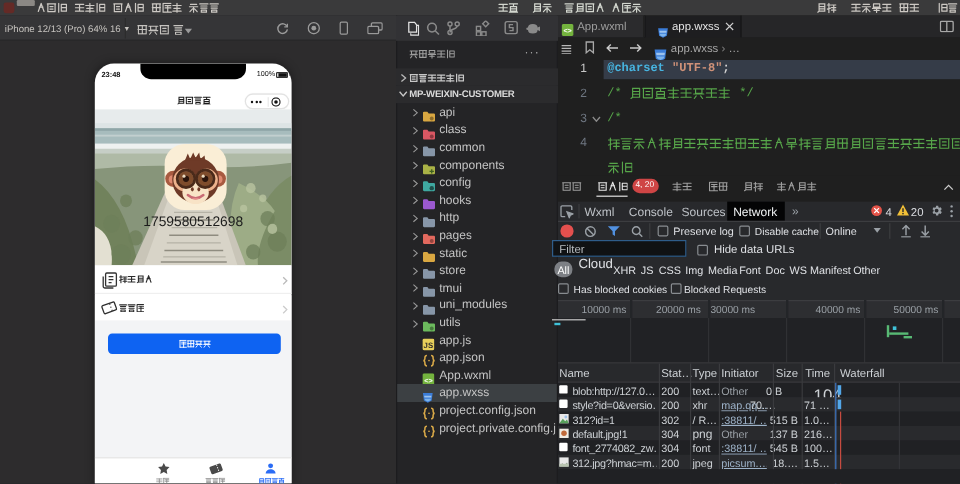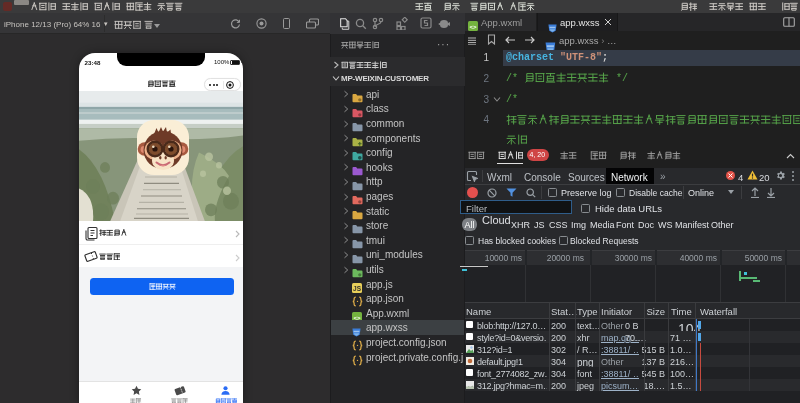--- a/index.html
+++ b/index.html
@@ -282,20 +282,21 @@
 <circle cx="16.3" cy="26.8" r="1.3" fill="#ead9c0"></circle>
         <circle cx="32.3" cy="26.8" r="1.3" fill="#ead9c0"></circle>
 <circle cx="18" cy="29" r="7.3" fill="none" stroke="#4a2a1a" stroke-width="2.4"></circle>
 <circle cx="34" cy="29" r="7.3" fill="none" stroke="#4a2a1a" stroke-width="2.4"></circle>
 <path d="M24.6 28.2h2.8" stroke="#4a2a1a" stroke-width="2"></path>
 <ellipse cx="23.3" cy="37.8" rx="1.2" ry="1.7" fill="#6e3a27"></ellipse>
         <ellipse cx="28.7" cy="37.8" rx="1.2" ry="1.7" fill="#6e3a27"></ellipse>
 <path d="M19.5 42.5q6.5 5.5 13 0" stroke="#c96a74" stroke-width="2" fill="none" stroke-linecap="round"></path>
 <path d="M22.5 45.3q3.5 2.2 7 0z" fill="#e8938f"></path>
 </svg>
+      <div class="abs" style="left:0;top:125.5px;width:164px;text-align:center;font-size:11.5px;color:#1c1c1c">1759580512698</div>
       <div class="abs" style="left:0;top:168px;width:164px;height:24px;background:#fff;border-bottom:0.5px solid #efefef"></div>
       <div class="abs" style="left:0;top:192.5px;width:164px;height:21px;background:#fff"></div>
       <svg class="abs" style="left:5px;top:172.5px" width="14" height="15" viewBox="0 0 14 15" fill="none" stroke="#333" stroke-width="1.1">
         <rect x="4" y="1.5" width="9" height="11" rx="1"></rect>
         <path d="M2 4.5 v8 a1.5 1.5 0 0 0 1.5 1.5 h7"></path>
         <path d="M6.5 4.5h4M6.5 7h4M6.5 9.5h2.5"></path>
       </svg>
       <svg class="abs" style="left:19.5px;top:175.5px" width="28.4" height="7.6" fill="none" stroke="#2b2b2b" stroke-width="1.27" stroke-linecap="round">
         <g transform="translate(0.00 0) scale(0.710)">
           <path d="M1 2.5h3 M2.5 1v9 M1 6.5l3-1 M5 2.5h4.5 M5 5h4.5 M5 7.5h4.5 M7.2 2.5v7"></path>
@@ -927,21 +928,21 @@
     <div class="abs" style="left:465px;top:250px;width:335px;height:15px;background:#2d2e31;border-top:1px solid #3c3d40"></div>
     <div class="abs" style="left:465px;top:265px;width:335px;height:37px;background:#212225"></div>
     <div class="abs" style="left:525px;top:250px;width:2px;height:15px;background:#232528"></div>
     <div class="abs" style="left:525px;top:265px;width:1px;height:37px;background:#303134"></div>
     <div class="abs" style="left:462px;top:253px;width:60px;text-align:right;color:#9aa0a6;font-size:8.5px">10000 ms</div>
     <div class="abs" style="left:590px;top:250px;width:2px;height:15px;background:#232528"></div>
     <div class="abs" style="left:590px;top:265px;width:1px;height:37px;background:#303134"></div>
     <div class="abs" style="left:524px;top:253px;width:60px;text-align:right;color:#9aa0a6;font-size:8.5px">20000 ms</div>
     <div class="abs" style="left:655px;top:250px;width:2px;height:15px;background:#232528"></div>
     <div class="abs" style="left:655px;top:265px;width:1px;height:37px;background:#303134"></div>
-    <div class="abs" style="left:592px;top:253px;width:60px;text-align:right;color:#9aa0a6;font-size:8.5px">30000 ms</div>
+    <div class="abs" style="left:592px;top:253px;width:60px;text-align:left;color:#9aa0a6;font-size:8.5px">30000 ms</div>
     <div class="abs" style="left:720px;top:250px;width:2px;height:15px;background:#232528"></div>
     <div class="abs" style="left:720px;top:265px;width:1px;height:37px;background:#303134"></div>
     <div class="abs" style="left:657px;top:253px;width:60px;text-align:right;color:#9aa0a6;font-size:8.5px">40000 ms</div>
     <div class="abs" style="left:785px;top:250px;width:2px;height:15px;background:#232528"></div>
     <div class="abs" style="left:785px;top:265px;width:1px;height:37px;background:#303134"></div>
     <div class="abs" style="left:722px;top:253px;width:60px;text-align:right;color:#9aa0a6;font-size:8.5px">50000 ms</div>
     <div class="abs" style="left:460px;top:265.5px;width:28px;height:1.5px;background:#c8c8c8"></div>
     <div class="abs" style="left:462px;top:268.5px;width:5px;height:2px;background:#3fc1d8"></div>
     <div class="abs" style="left:739px;top:271px;width:2px;height:10px;background:#58b974"></div>
     <div class="abs" style="left:741px;top:277px;width:16px;height:2px;background:#58b974"></div>
@@ -955,21 +956,21 @@
     <div class="abs" style="left:601px;top:306px;color:#cdd1d5;font-size:9.5px">Initiator</div>
     <div class="abs" style="left:671px;top:306px;color:#cdd1d5;font-size:9.5px">Time</div>
     <div class="abs" style="left:700px;top:306px;color:#cdd1d5;font-size:9.5px">Waterfall</div>
     <div class="abs" style="left:641px;top:306px;width:24px;text-align:right;color:#cdd1d5;font-size:9.5px">Size</div>
     <div class="abs" style="left:465px;top:319px;width:335px;height:12px;background:#202124"></div>
     <div class="abs" style="left:466px;top:321.0px;width:7px;height:7px;background:#fff;border-radius:1px"></div>
     <div class="abs" style="left:477px;top:320.5px;color:#cdd1d5;font-size:9px;letter-spacing:-0.25px;white-space:nowrap;max-width:70px;overflow:hidden">blob:http://127.0…</div>
     <div class="abs" style="left:551px;top:320.5px;color:#cdd1d5;font-size:9px">200</div>
     <div class="abs" style="left:577px;top:320.5px;color:#cdd1d5;font-size:9px">text…</div>
     <div class="abs" style="left:601px;top:320.5px;font-size:9px;color:#9aa0a6;white-space:nowrap;max-width:38px;overflow:hidden">Other</div>
-    <div class="abs" style="left:625px;top:320.5px;width:40px;text-align:left;color:#cdd1d5;font-size:9px">0 B</div>
+    <div class="abs" style="left:625px;top:320.5px;width:40px;text-align:center;color:#cdd1d5;font-size:9px">0 B</div>
     <div class="abs" style="left:678px;top:320.5px;color:#cdd1d5;font-size:14px">104…</div>
     <div class="abs" style="left:465px;top:331px;width:335px;height:12px;background:#292a2d"></div>
     <div class="abs" style="left:466px;top:333.0px;width:7px;height:7px;background:#fff;border-radius:1px"></div>
     <div class="abs" style="left:477px;top:332.5px;color:#cdd1d5;font-size:9px;letter-spacing:-0.25px;white-space:nowrap;max-width:70px;overflow:hidden">style?id=0&amp;versio…</div>
     <div class="abs" style="left:551px;top:332.5px;color:#cdd1d5;font-size:9px">200</div>
     <div class="abs" style="left:577px;top:332.5px;color:#cdd1d5;font-size:9px">xhr</div>
     <div class="abs" style="left:601px;top:332.5px;font-size:9px;text-decoration:underline;color:#9db2c8;white-space:nowrap;max-width:38px;overflow:hidden">map.qq.…</div>
     <div class="abs" style="left:625px;top:332.5px;width:40px;text-align:left;color:#cdd1d5;font-size:9px">70.…</div>
     <div class="abs" style="left:670px;top:332.5px;color:#cdd1d5;font-size:9px">71 …</div>
     <div class="abs" style="left:465px;top:343px;width:335px;height:12px;background:#202124"></div>

